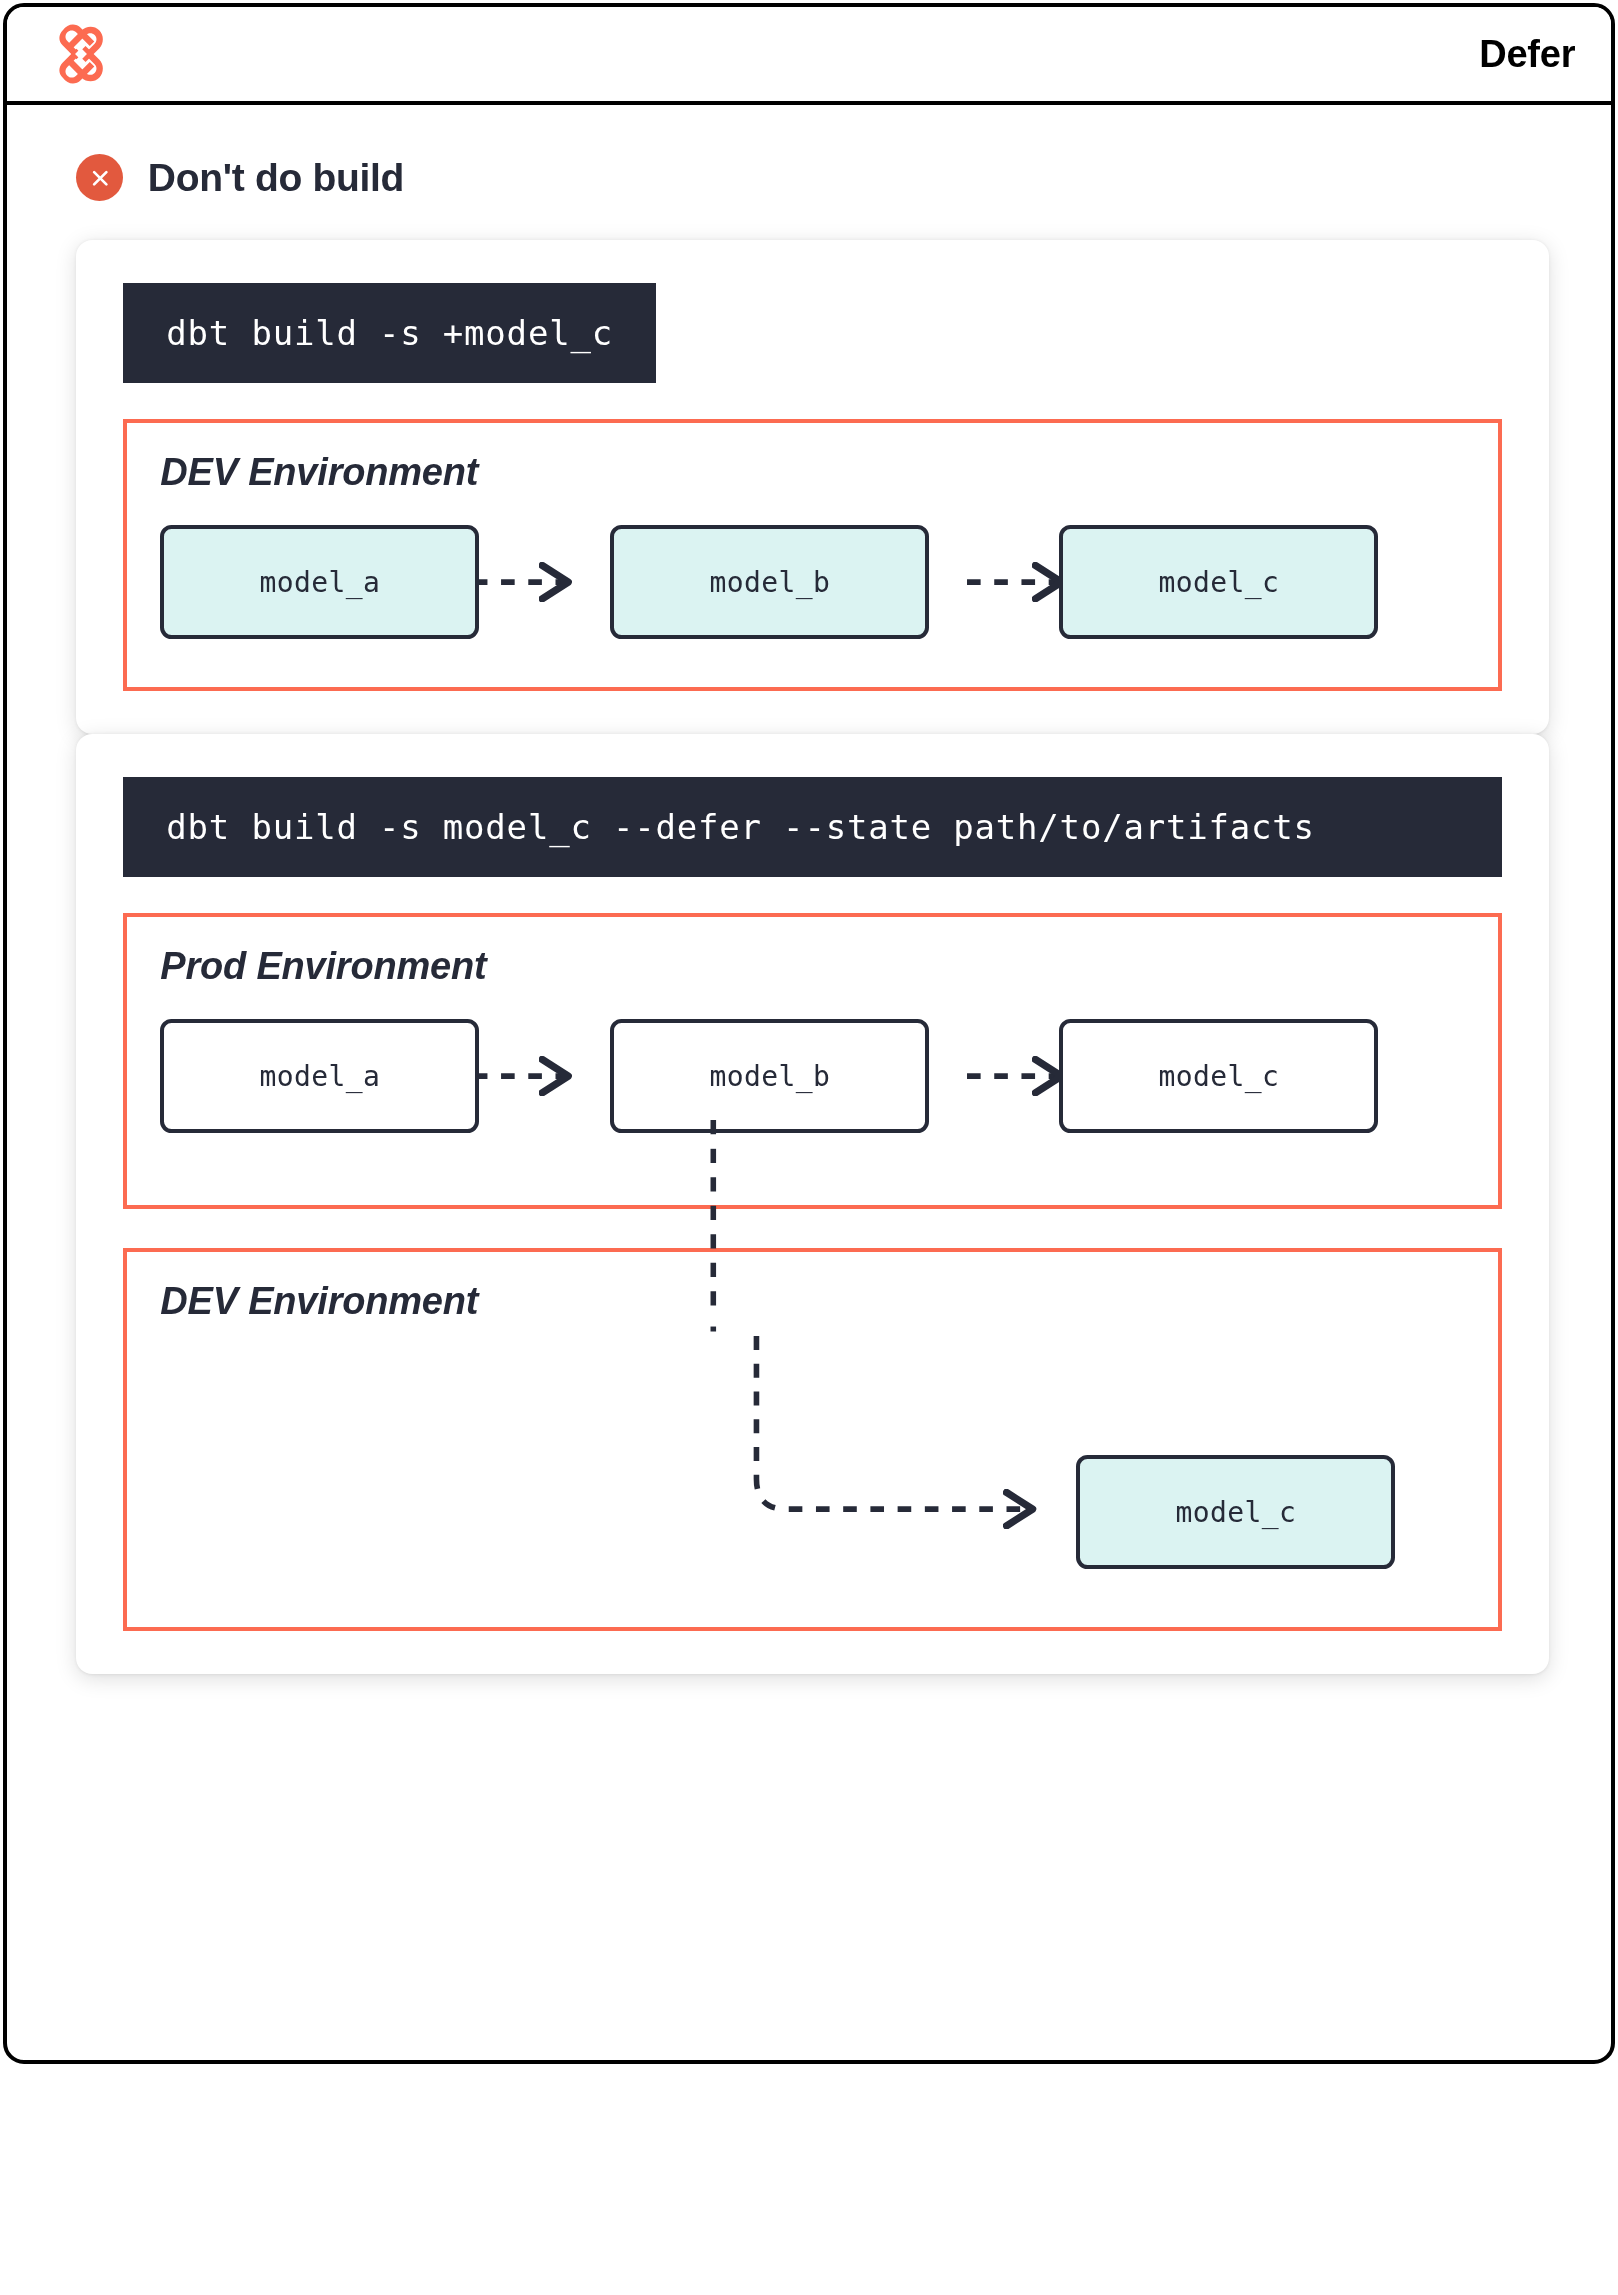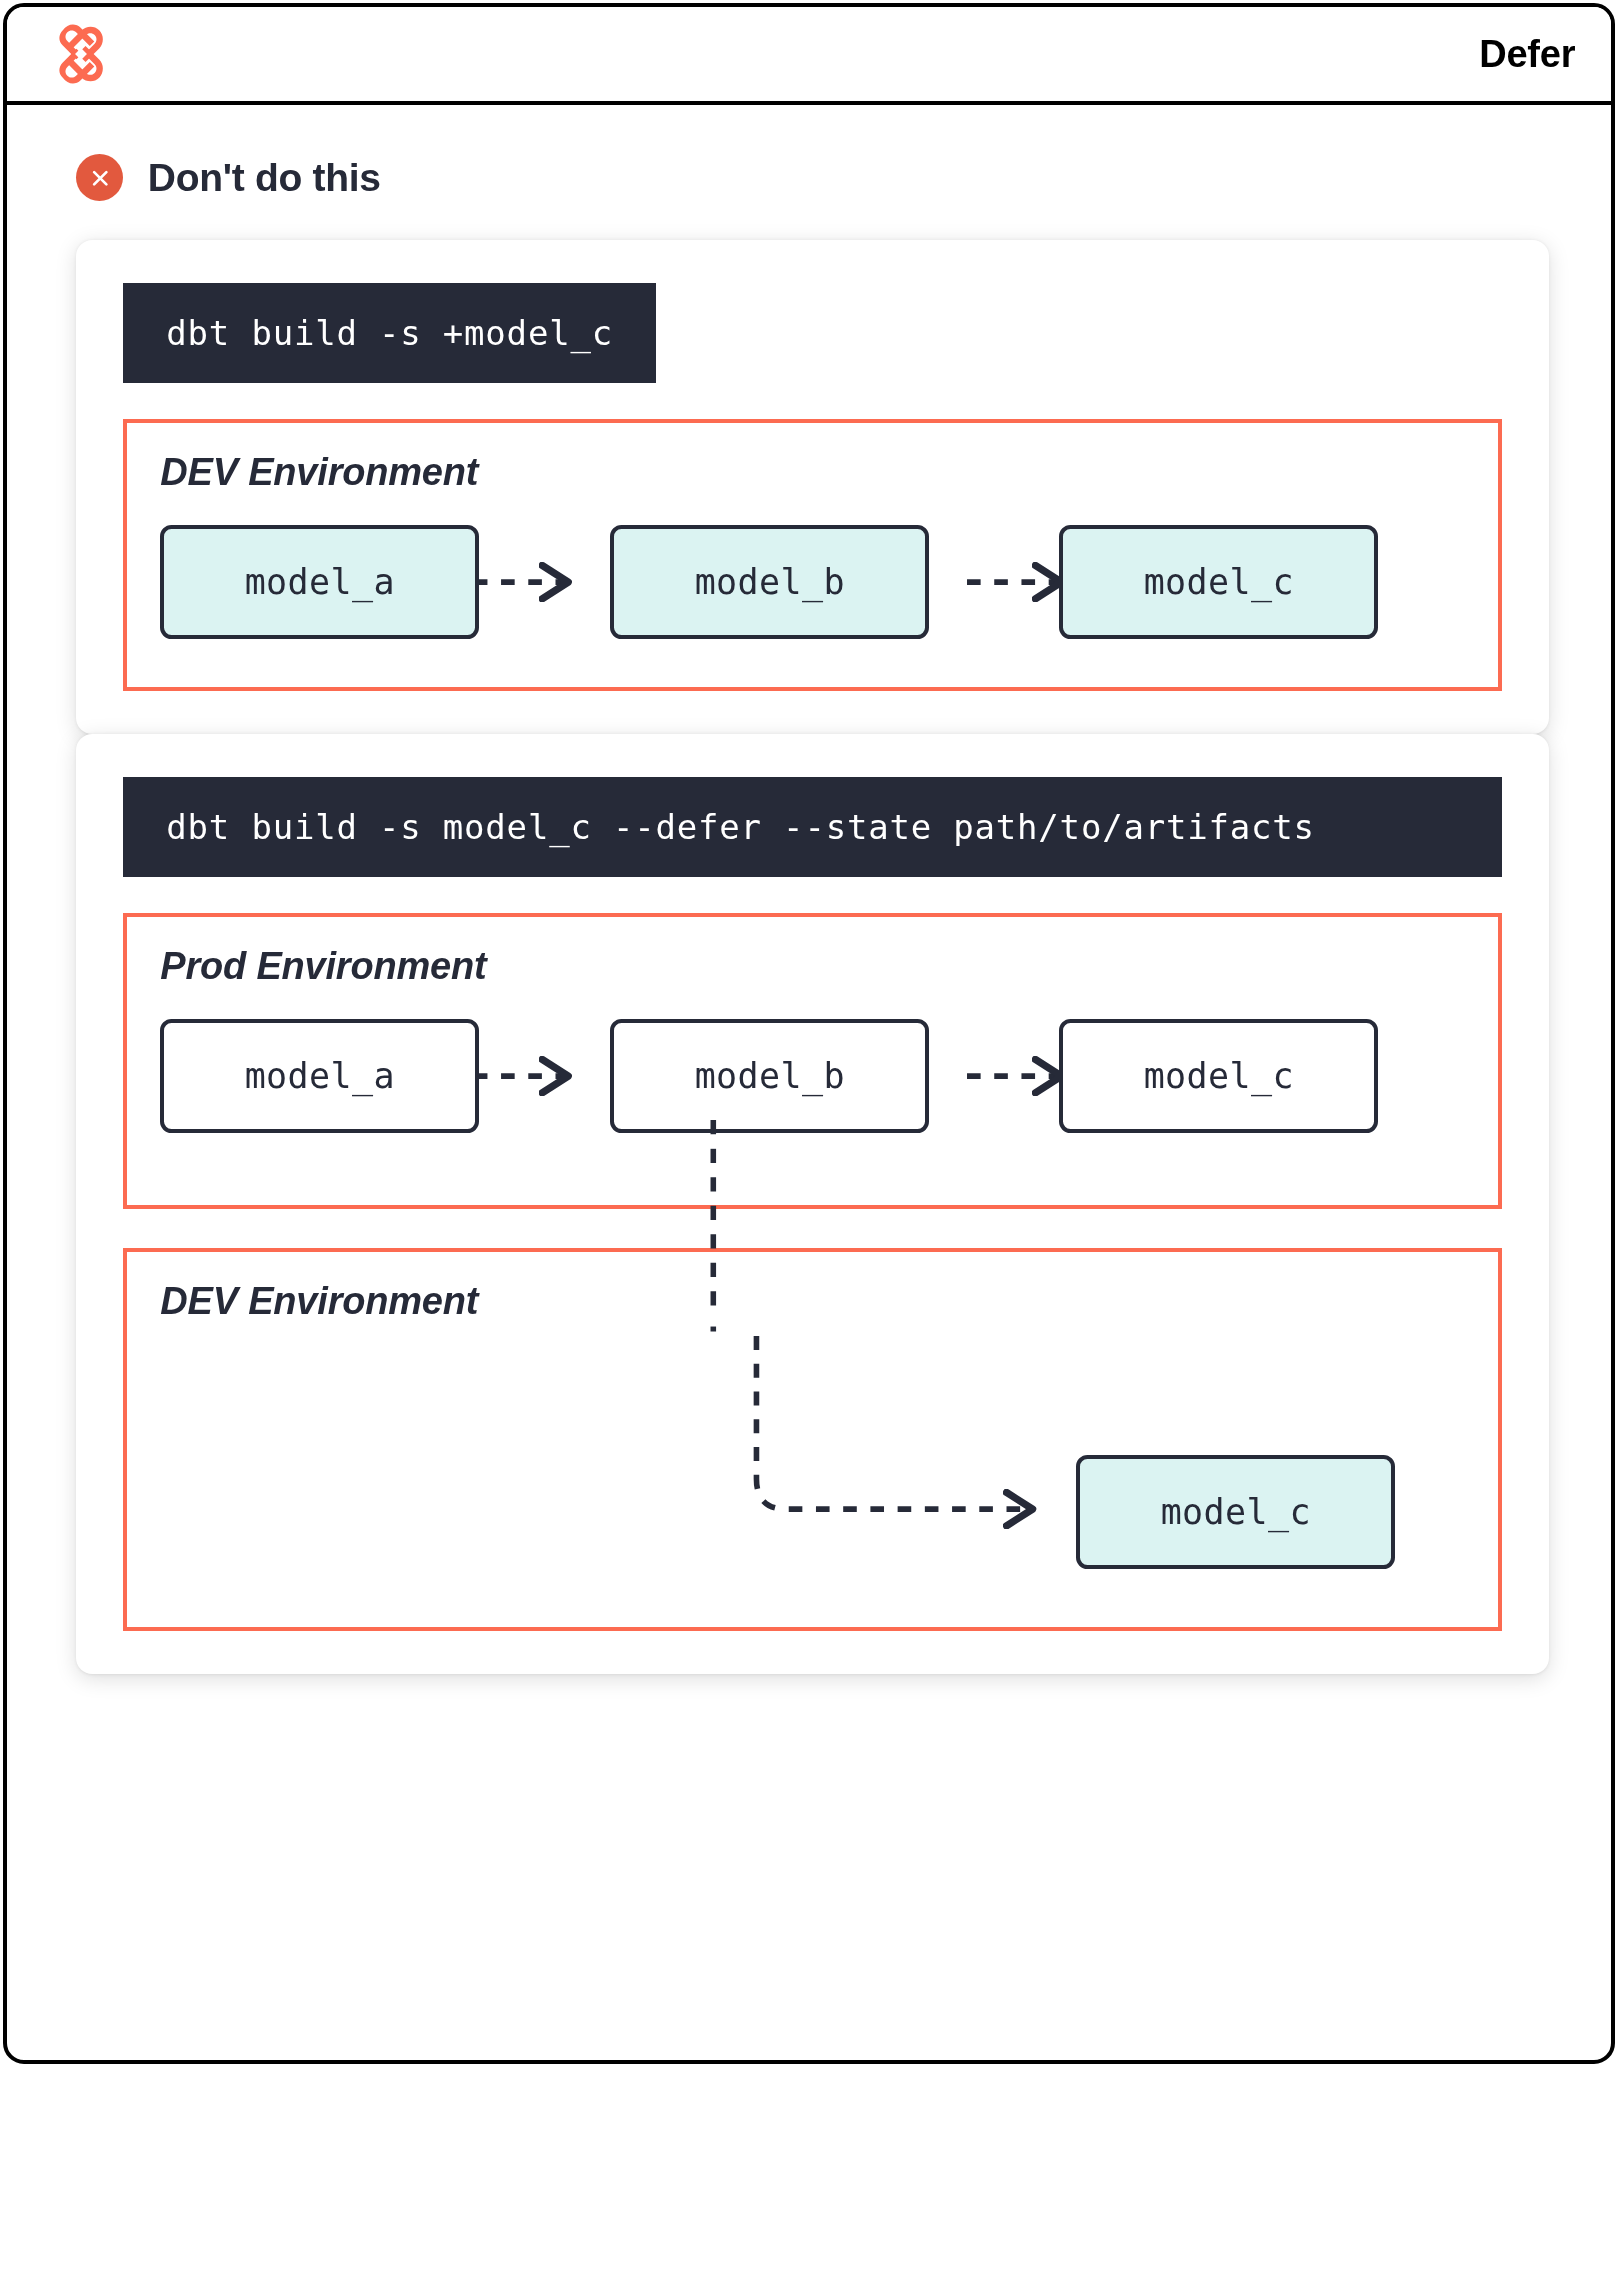--- a/index.html
+++ b/index.html
@@ -122,21 +122,21 @@
     position: absolute;
     top: 18px;
     width: 319px;
     height: 114px;
     border: 4.9px solid #262a38;
     border-radius: 11.4px;
     display: flex;
     align-items: center;
     justify-content: center;
     font-family: "DejaVu Sans Mono", "Liberation Mono", monospace;
-    font-size: 35px;
+    font-size: 28px;
     color: #262a38;
     letter-spacing: 0.4px;
     background: #ffffff;
   }
   .node.cyan { background: #dbf3f2; }
 
   .dag-svg {
     position: absolute;
     left: 0; top: 0;
     width: 100%; height: 100%;
@@ -195,21 +195,21 @@
 
     <div>
 
       <div class="section-head">
         <div class="badge bad">
           <svg width="24.5" height="24.5" viewBox="0 0 24 24" fill="none" stroke="#ffffff" stroke-width="2.6" stroke-linecap="round">
             <line x1="6" y1="6" x2="18" y2="18"></line>
             <line x1="18" y1="6" x2="6" y2="18"></line>
           </svg>
         </div>
-        <div class="section-title">Don't do this</div>
+        <div class="section-title">Don't do build</div>
       </div>
 
       <div class="card">
 
         <div class="code">dbt build -s +model_c</div>
 
         <div class="envbox">
           <div class="env-label">DEV Environment</div>
 
           <div class="dag">

